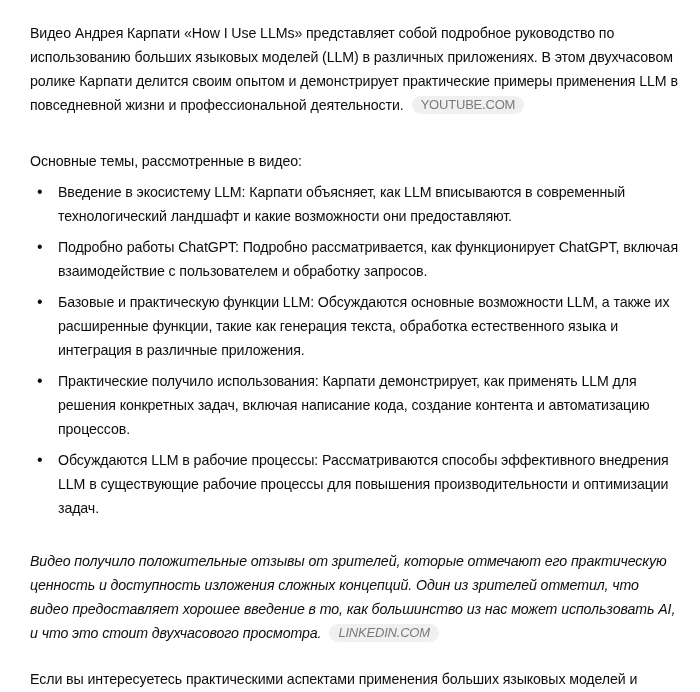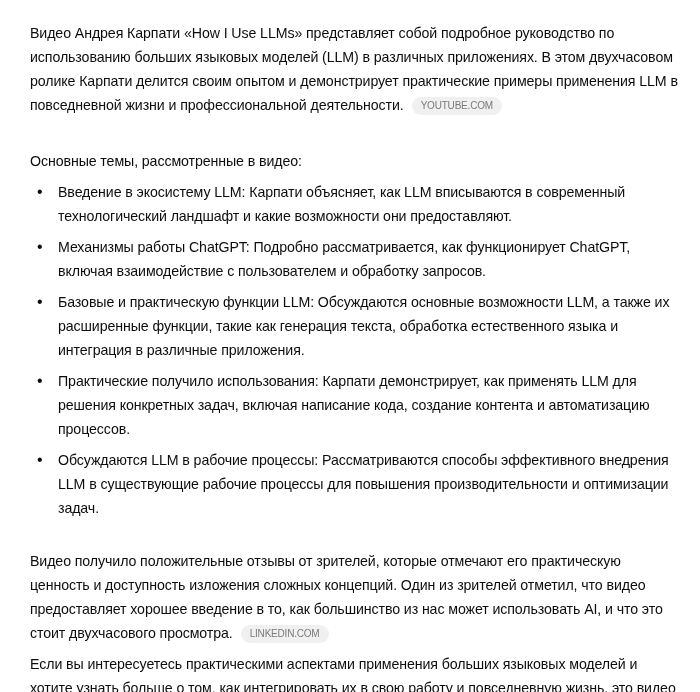--- a/index.html
+++ b/index.html
@@ -45,50 +45,50 @@
     top: 0;
     font-size: 16px;
     line-height: 24px;
   }
   li b { font-weight: 400; }
   .gap { height: 22px; }
   .badge {
     display: inline-block;
     background: #f0f0f0;
     color: #7a7a7a;
-    font-size: 10px;
+    font-size: 13px;
     letter-spacing: -0.2px;
     line-height: 18px;
     height: 18px;
     padding: 0 9px;
     border-radius: 9px;
     margin-left: 8px;
     vertical-align: 1px;
     text-transform: uppercase;
     cursor: pointer;
   }
-  .p3 { margin-bottom: 7px; }
+  .p3 { margin-bottom: 22px; font-style: italic; }
 </style>
 </head>
 <body>
 
 <div class="content">
 
   <p class="p1"><span>Видео Андрея Карпати «How I Use LLMs» представляет собой подробное руководство по использованию больших языковых моделей (LLM) в различных приложениях. В этом двухчасовом ролике Карпати делится своим опытом и демонстрирует практические примеры применения LLM в повседневной жизни и профессиональной деятельности.</span><span class="badge">YOUTUBE.COM</span></p>
 
   <p class="p2">Основные темы, рассмотренные в видео:</p>
 
   <ul>
     <li>
       <span class="bullet">•</span>
       <b>Введение в экосистему LLM</b><span>: Карпати объясняет, как LLM вписываются в современный технологический ландшафт и какие возможности они предоставляют.</span>
     </li>
     <li>
       <span class="bullet">•</span>
-      <b>Механизмы работы ChatGPT</b><span>: Подробно рассматривается, как функционирует ChatGPT, включая взаимодействие с пользователем и обработку запросов.</span>
+      <b>Подробно работы ChatGPT</b><span>: Подробно рассматривается, как функционирует ChatGPT, включая взаимодействие с пользователем и обработку запросов.</span>
     </li>
     <li>
       <span class="bullet">•</span>
       <b>Базовые и практическую функции LLM</b><span>: Обсуждаются основные возможности LLM, а также их расширенные функции, такие как генерация текста, обработка естественного языка и интеграция в различные приложения.</span>
     </li>
     <li>
       <span class="bullet">•</span>
       <b>Практические получило использования</b><span>: Карпати демонстрирует, как применять LLM для решения конкретных задач, включая написание кода, создание контента и автоматизацию процессов.</span>
     </li>
     <li>

